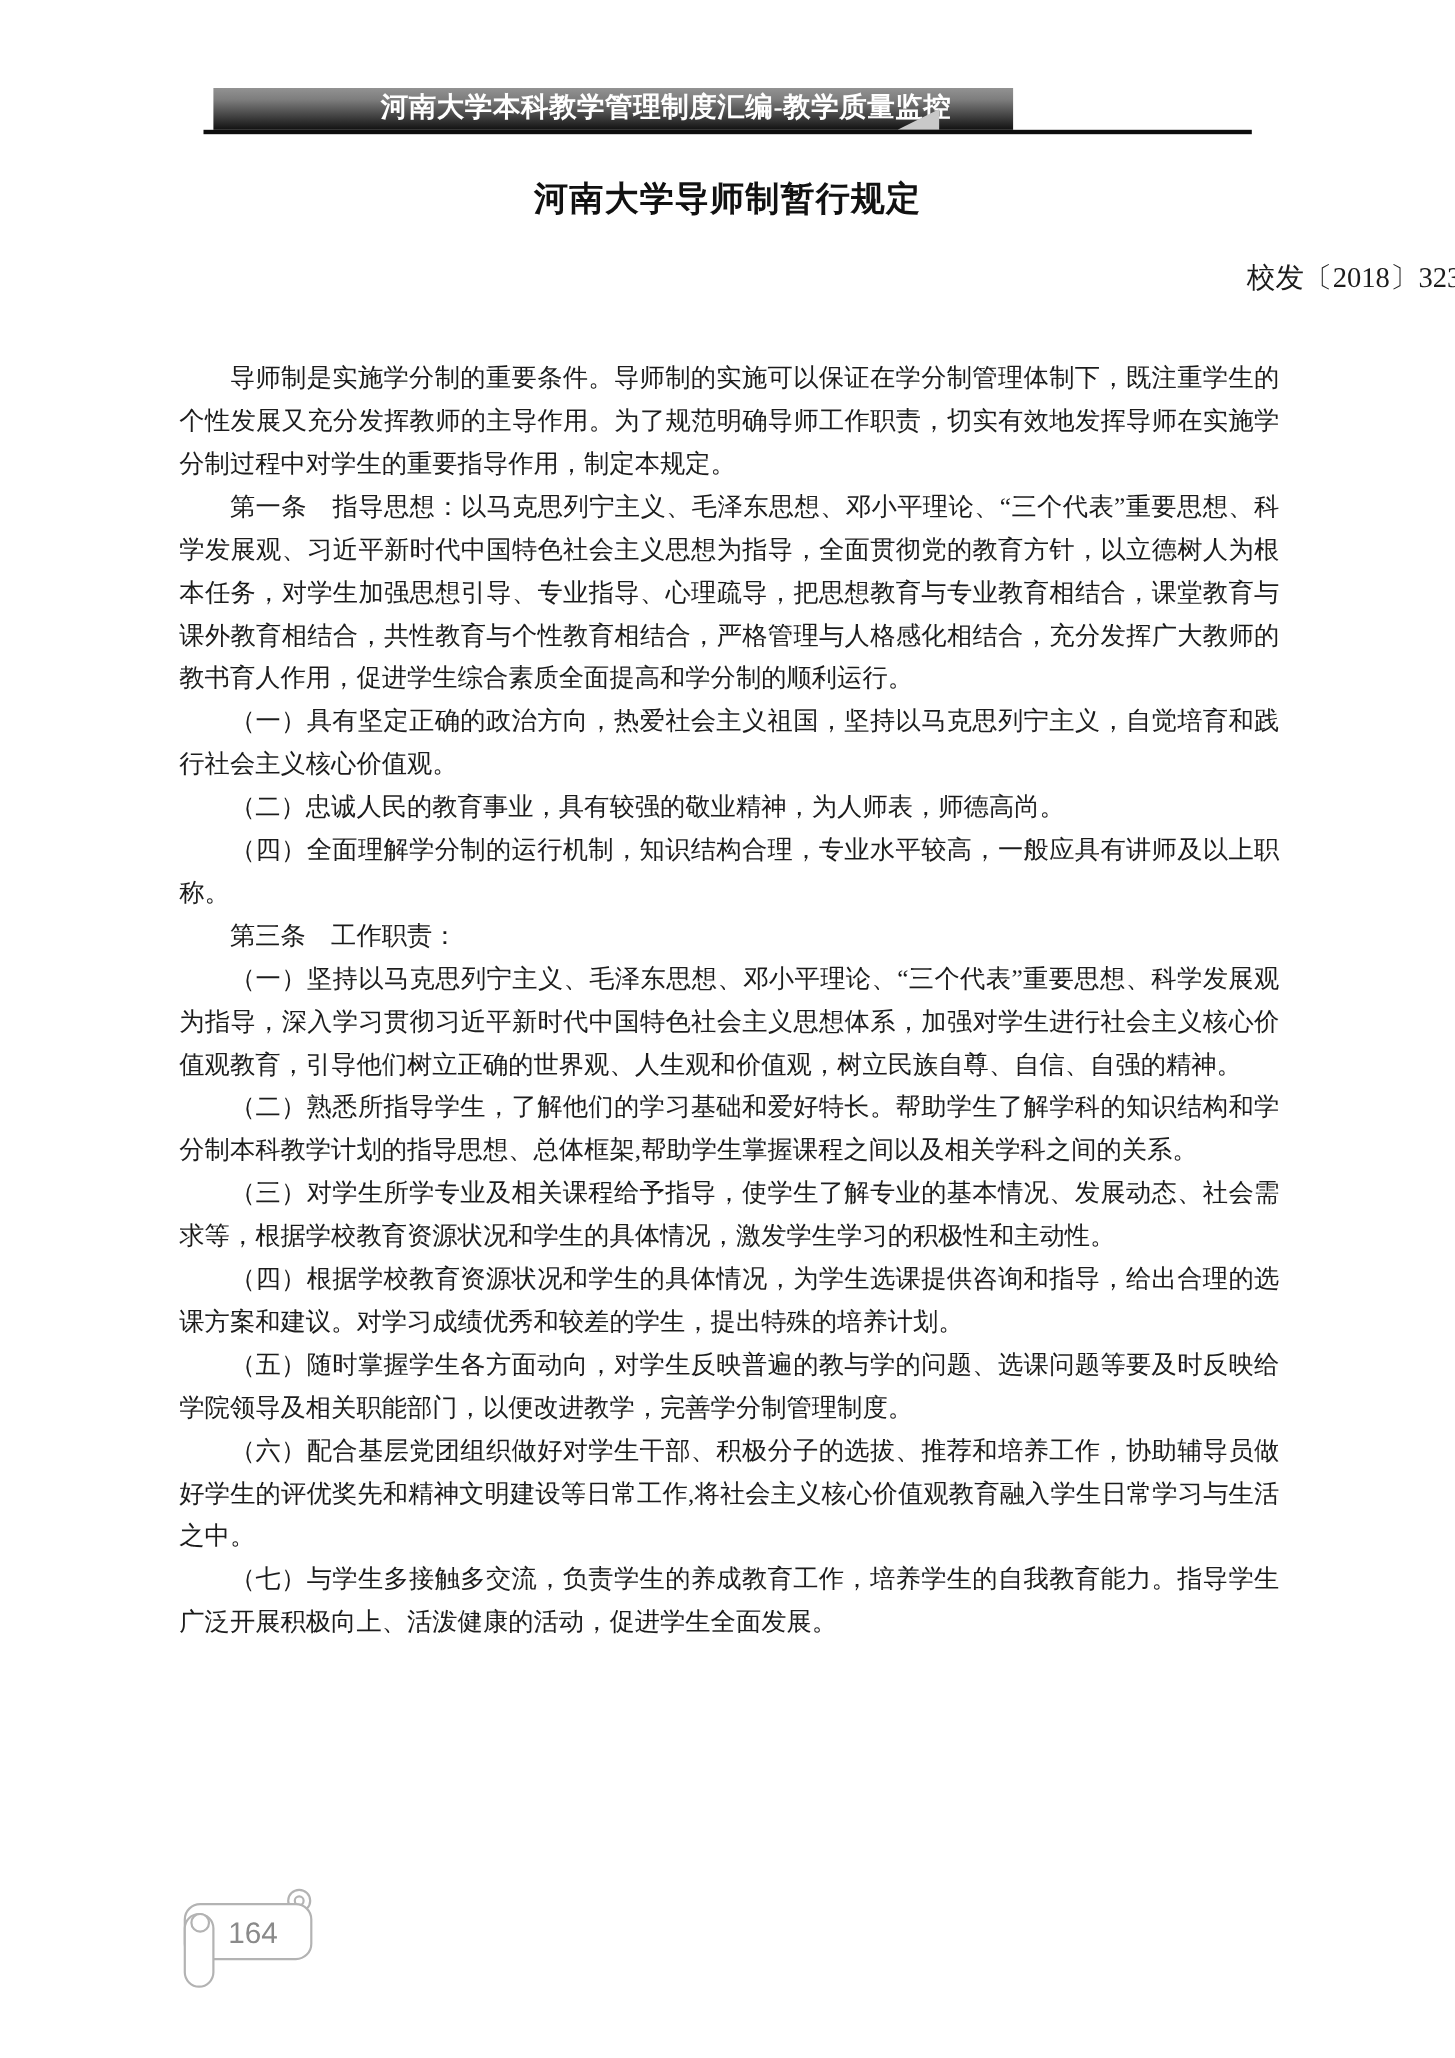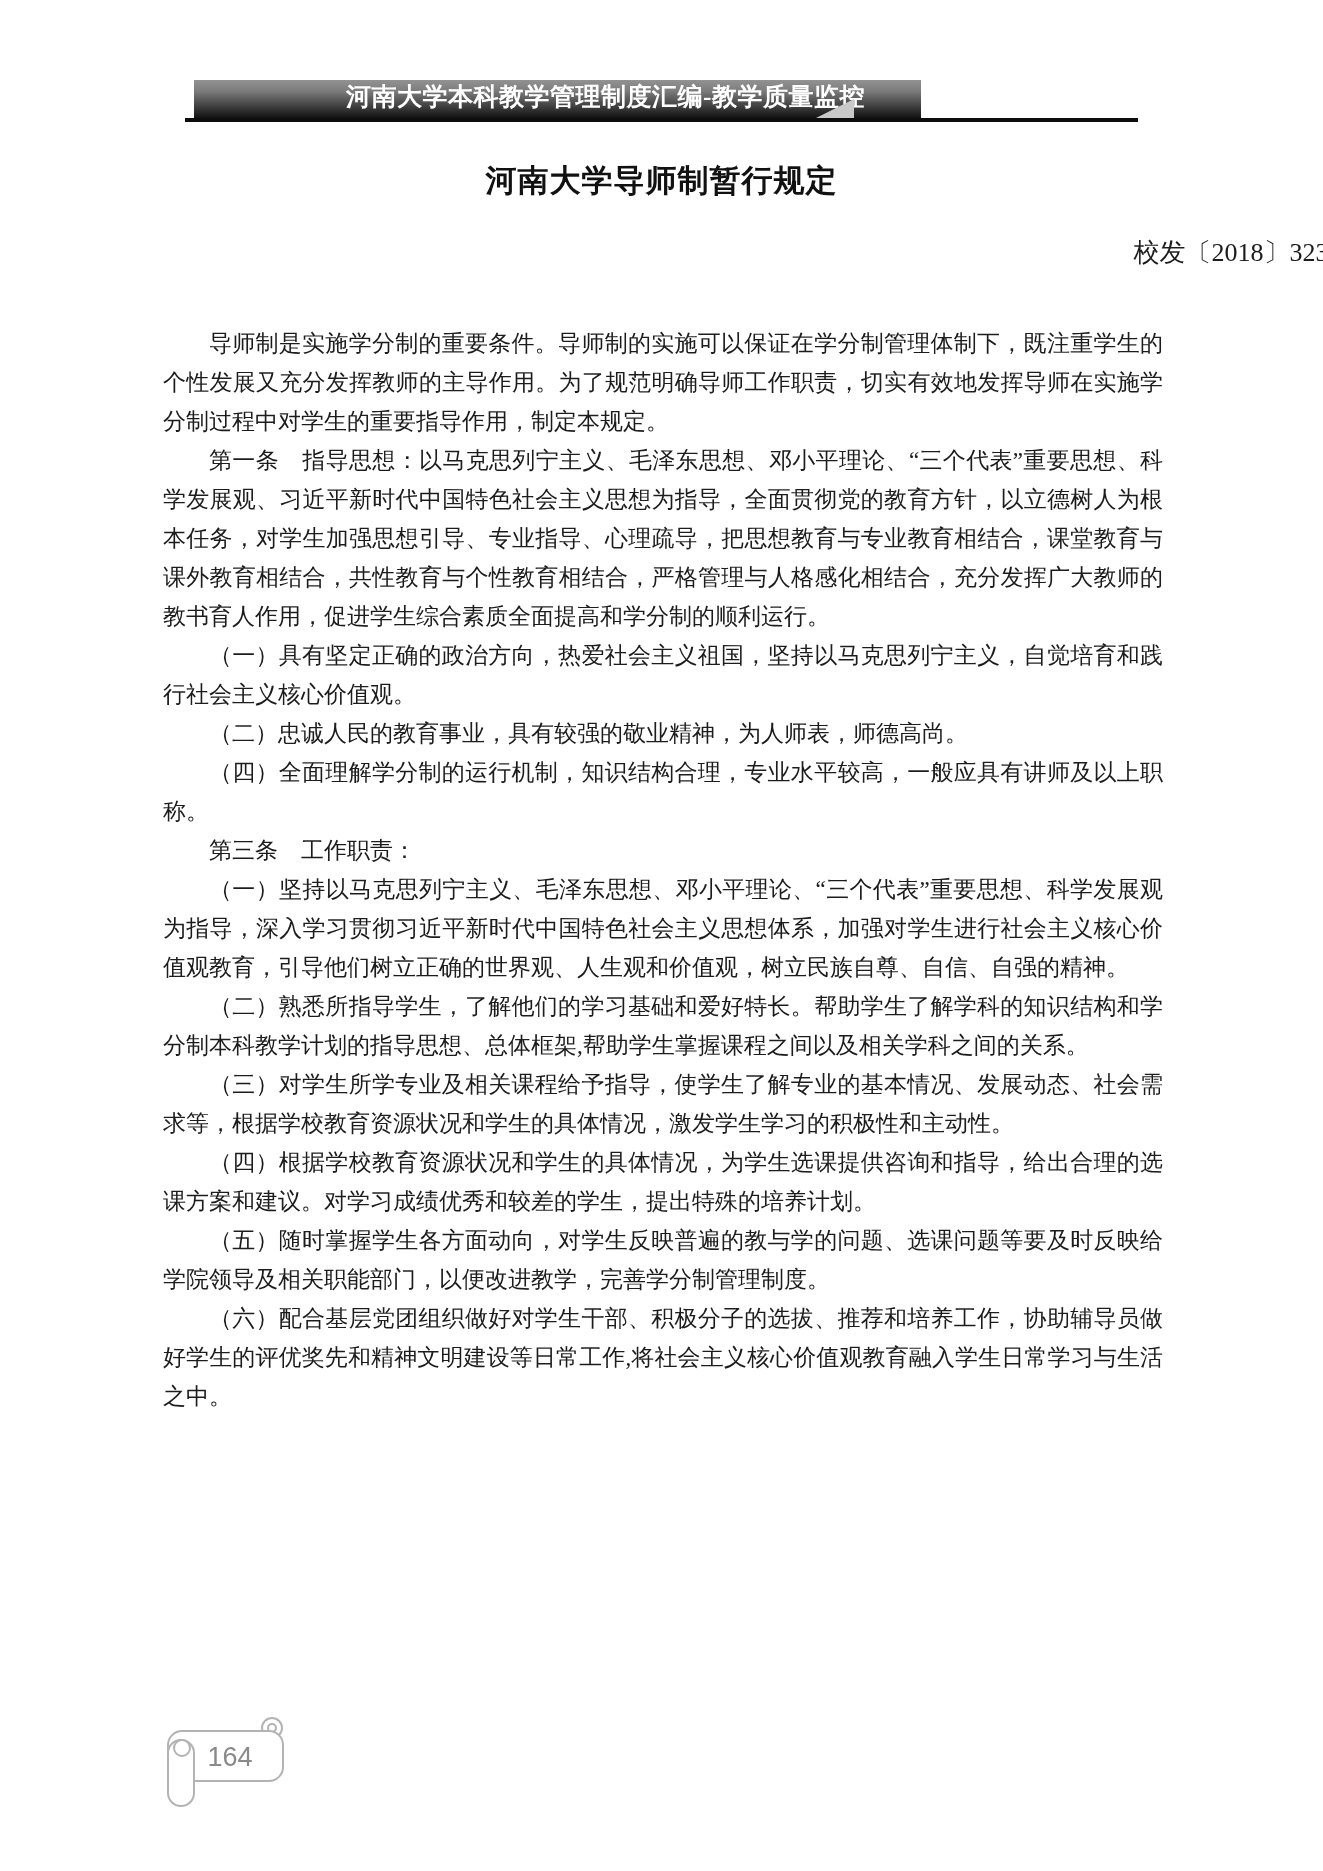--- a/index.html
+++ b/index.html
@@ -126,20 +126,21 @@
     <p>（一）具有坚定正确的政治方向，热爱社会主义祖国，坚持以马克思列宁主义，自觉培育和践行社会主义核心价值观。</p>
     <p>（二）忠诚人民的教育事业，具有较强的敬业精神，为人师表，师德高尚。</p>
     <p>（四）全面理解学分制的运行机制，知识结构合理，专业水平较高，一般应具有讲师及以上职称。</p>
     <p>第三条　工作职责：</p>
     <p>（一）坚持以马克思列宁主义、毛泽东思想、邓小平理论、“三个代表”重要思想、科学发展观为指导，深入学习贯彻习近平新时代中国特色社会主义思想体系，加强对学生进行社会主义核心价值观教育，引导他们树立正确的世界观、人生观和价值观，树立民族自尊、自信、自强的精神。</p>
     <p>（二）熟悉所指导学生，了解他们的学习基础和爱好特长。帮助学生了解学科的知识结构和学分制本科教学计划的指导思想、总体框架,帮助学生掌握课程之间以及相关学科之间的关系。</p>
     <p>（三）对学生所学专业及相关课程给予指导，使学生了解专业的基本情况、发展动态、社会需求等，根据学校教育资源状况和学生的具体情况，激发学生学习的积极性和主动性。</p>
     <p>（四）根据学校教育资源状况和学生的具体情况，为学生选课提供咨询和指导，给出合理的选课方案和建议。对学习成绩优秀和较差的学生，提出特殊的培养计划。</p>
     <p>（五）随时掌握学生各方面动向，对学生反映普遍的教与学的问题、选课问题等要及时反映给学院领导及相关职能部门，以便改进教学，完善学分制管理制度。</p>
     <p>（六）配合基层党团组织做好对学生干部、积极分子的选拔、推荐和培养工作，协助辅导员做好学生的评优奖先和精神文明建设等日常工作,将社会主义核心价值观教育融入学生日常学习与生活之中。</p>
+    <p>（七）与学生多接触多交流，负责学生的养成教育工作，培养学生的自我教育能力。指导学生广泛开展积极向上、活泼健康的活动，促进学生全面发展。</p>
   </main>
 
   <svg class="footer-scroll" width="122" height="94" viewBox="0 0 122 94" aria-hidden="false">
     <g stroke="#b3b3b3" stroke-width="2" fill="#ffffff">
 
       <circle cx="106" cy="12" r="10"></circle>
       <circle cx="106" cy="12" r="4"></circle>
 
       <rect x="2" y="15" width="115" height="50" rx="14"></rect>
 

